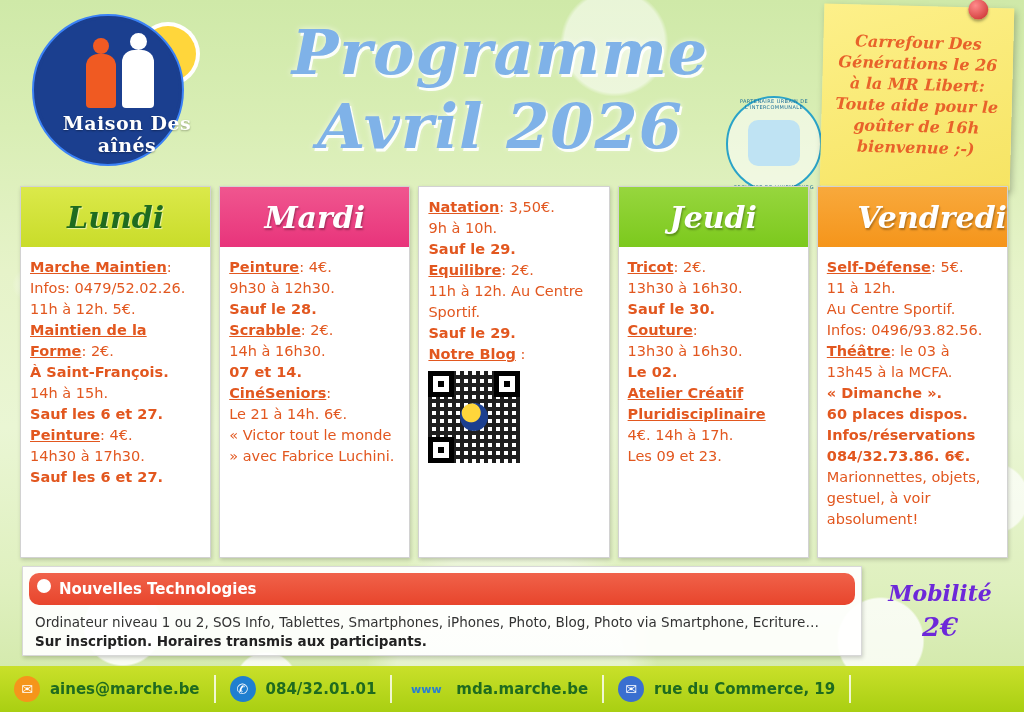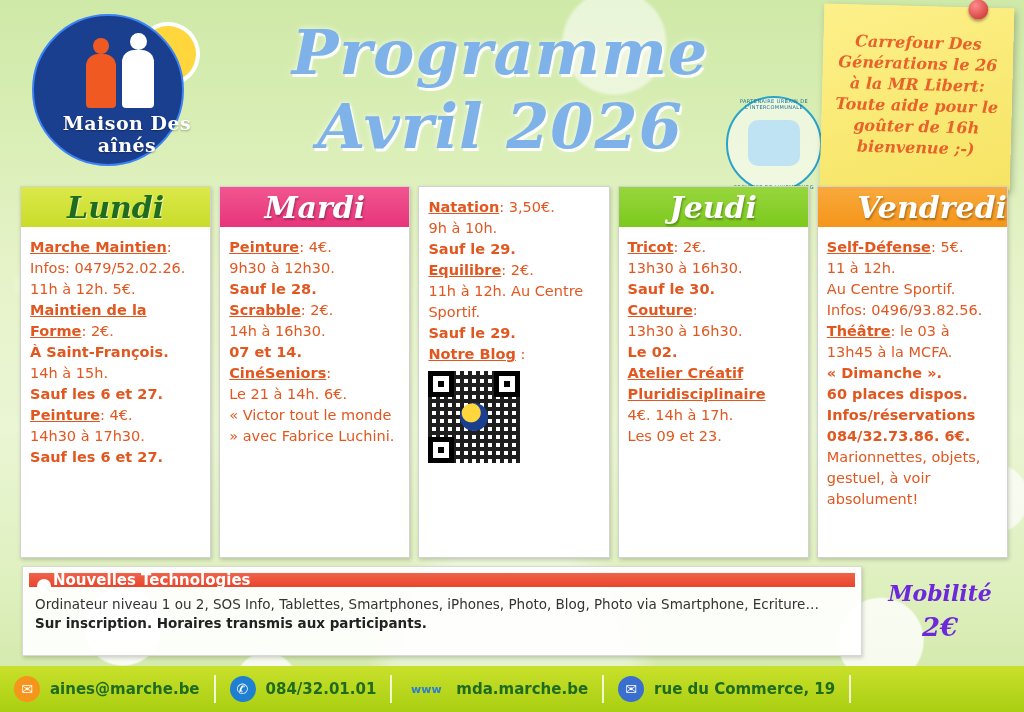--- a/index.html
+++ b/index.html
@@ -115,21 +115,21 @@
     display:flex; gap:8px;
   }
   .day {
     flex:1 1 0;
     background:#ffffff;
     border:1px solid #d2d2d2;
     box-shadow:1px 2px 4px rgba(0,0,0,.18);
     display:flex; flex-direction:column;
   }
   .day .hd {
-    height:40px; display:flex; align-items:center; justify-content:center;
+    height:60px; display:flex; align-items:center; justify-content:center;
     font-family:"DejaVu Serif", serif; font-weight:bold; font-style:italic;
     font-size:30px; color:#ffffff;
     text-shadow:1px 2px 2px rgba(0,0,0,.3);
   }
   .day.lundi .hd { background:linear-gradient(180deg,#dbe94a,#c9dc2a); }
   .day.lundi .hd span { color:#1f6b1f; text-shadow:1px 1px 1px rgba(255,255,255,.6); }
   .day.mardi .hd { background:linear-gradient(180deg,#f0568f,#e8347b); }
   .day.mercredi .hd { background:linear-gradient(180deg,#6fd2e8,#43c2dd); }
   .day.jeudi .hd { background:linear-gradient(180deg,#97d63e,#7cc91d); }
   .day.vendredi .hd { background:linear-gradient(180deg,#f8a93c,#f5951b);justify-content:flex-end; }
@@ -145,25 +145,26 @@
   .b { font-weight:bold; }
 
   
   #tech {
     position:absolute; left:22px; top:566px; width:840px; height:90px;
     background:rgba(255,255,255,.92);
     border:1px solid #d8d8d8;
     box-shadow:1px 2px 4px rgba(0,0,0,.18);
   }
   #tech .bar {
-    margin:6px 6px 0 6px; height:14px;
+    margin:6px 6px 0 6px; height:32px;
     background:linear-gradient(180deg,#f0624a,#e8452c);
-    display:flex; align-items:center; padding-left:24px;
+    display:flex; align-items:center; padding-left:30px;
     color:#fff; font-weight:bold; font-size:15px;
     position:relative;
+    border-radius:10px;
   }
   #tech .bar .dot {
     position:absolute; left:8px; top:6px; width:14px; height:14px;
     border-radius:50%; background:#fff;
   }
   #tech .txt {
     padding:8px 10px 0 12px; font-size:13.5px; line-height:19px; color:#333;
   }
   #tech .txt .b2 { font-weight:bold; color:#222; }
 

